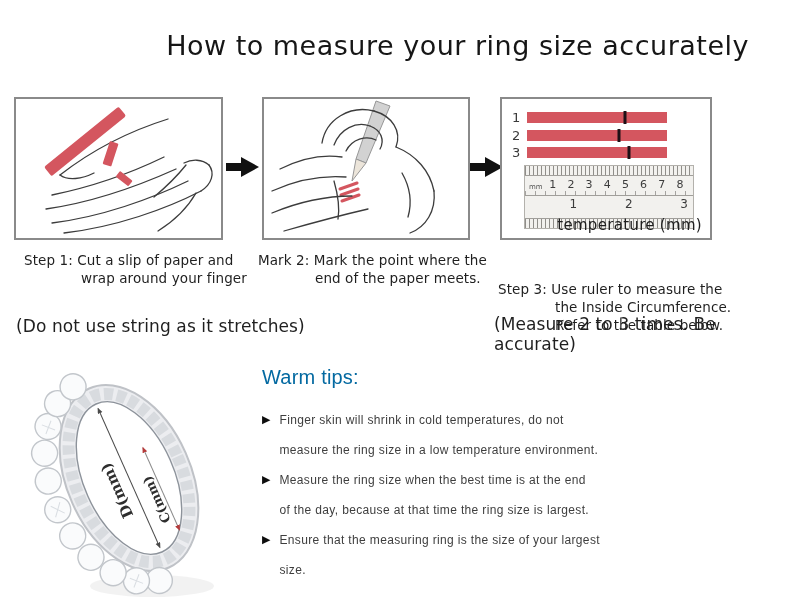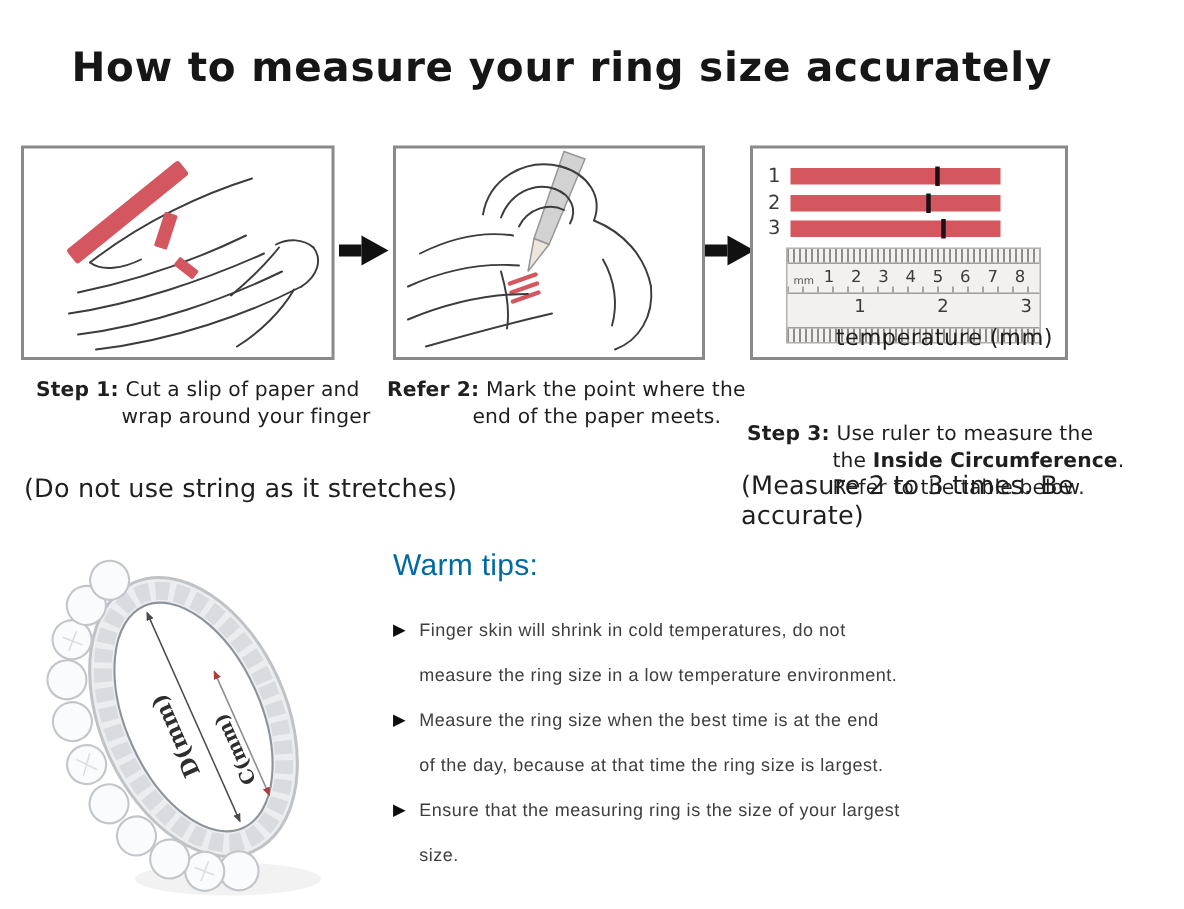--- a/index.html
+++ b/index.html
@@ -1,21 +1,21 @@
 <!DOCTYPE html>
 <html style="--strip-red: #d4565f; --border-gray: #8a8a8a; --arrow-black: #111111; --text-dark: #1f1f1f; --tips-text: #3e3e3e;"><head>
 <meta charset="utf-8">
 <style>
   html,body{margin:0;padding:0;background:#fff;}
   .page{position:relative;width:789px;height:606px;background:#ffffff;overflow:hidden;
         font-family:"DejaVu Sans",sans-serif;}
 
   
   .title{position:absolute;top:30px;left:0;right:0;padding-right:40px;margin:0;
-         text-align:center;font-size:27px;font-weight:700;letter-spacing:.5px;
+         text-align:right;font-size:27px;font-weight:400;letter-spacing:.5px;
          color:#161616;font-family:"DejaVu Sans",sans-serif;}
 
   
   .panel{position:absolute;top:97px;height:139px;border:2px solid var(--border-gray);background:#fff;}
   #panel1{left:14px;width:205px;}
   #panel2{left:262px;width:204px;}
   #panel3{left:500px;width:208px;}
   .panel svg{display:block;width:100%;height:100%;}
 
   .arrow{position:absolute;top:157px;width:33px;height:20px;}
@@ -41,21 +41,21 @@
   .cm-row .mm{font-size:7px;color:#555;margin-right:1px;}
   .cm-row span.num{flex:1;text-align:center;}
   .mid-ticks{height:4px;background:repeating-linear-gradient(90deg,#a5a3a0 0 1px,transparent 1px 10px);}
   .inch-row{position:relative;height:15px;border-top:1px solid #a09e9a;font-size:12px;color:#3c3c3c;}
   .inch-row span{position:absolute;bottom:0;transform:translateX(-100%);}
   .inch-row .i0{left:31%;} .inch-row .i1{left:64%;} .inch-row .i2{left:97%;}
   .mm-caption{position:absolute;right:8px;bottom:4px;font-size:15px;color:#1f1f1f;letter-spacing:.3px;}
 
   
   .caption{position:absolute;font-size:13.5px;line-height:18px;color:var(--text-dark);letter-spacing:.1px;}
-  .caption .lbl{font-weight:bold;}
+  .caption .lbl{font-weight:normal;}
   .caption .ind{padding-left:57px;}
   #cap1{left:24px;top:251px;}
   #cap2{left:258px;top:251px;}
   #cap3{left:498px;top:251px;margin-top:29px;}
   .note{position:absolute;font-size:17px;color:var(--text-dark);letter-spacing:.1px;}
   #note1{left:16px;top:316px;}
   #note3{left:494px;top:314px;}
 
   
   .tips{position:absolute;left:262px;top:366px;width:470px;}
@@ -180,21 +180,21 @@
     <div class="mm-caption">temperature (mm)</div>
   </div>
 
   <div class="caption" id="cap1">
     <div><span class="lbl">Step 1:</span> <span>Cut a slip of paper and</span></div>
     <div class="ind">wrap around your finger</div>
   </div>
   <div class="note" id="note1">(Do not use string as it stretches)</div>
 
   <div class="caption" id="cap2">
-    <div><span class="lbl">Refer 2:</span> <span>Mark the point where the</span></div>
+    <div><span class="lbl">Mark 2:</span> <span>Mark the point where the</span></div>
     <div class="ind">end of the paper meets.</div>
   </div>
 
   <div class="caption" id="cap3">
     <div><span class="lbl">Step 3:</span> <span>Use ruler to measure the</span></div>
     <div class="ind"><span>the </span><span class="lbl">Inside Circumference</span><span>.</span></div>
     <div class="ind">Refer to the table below.</div>
   </div>
   <div class="note" id="note3">(Measure 2 to 3 times. Be accurate)</div>
 

